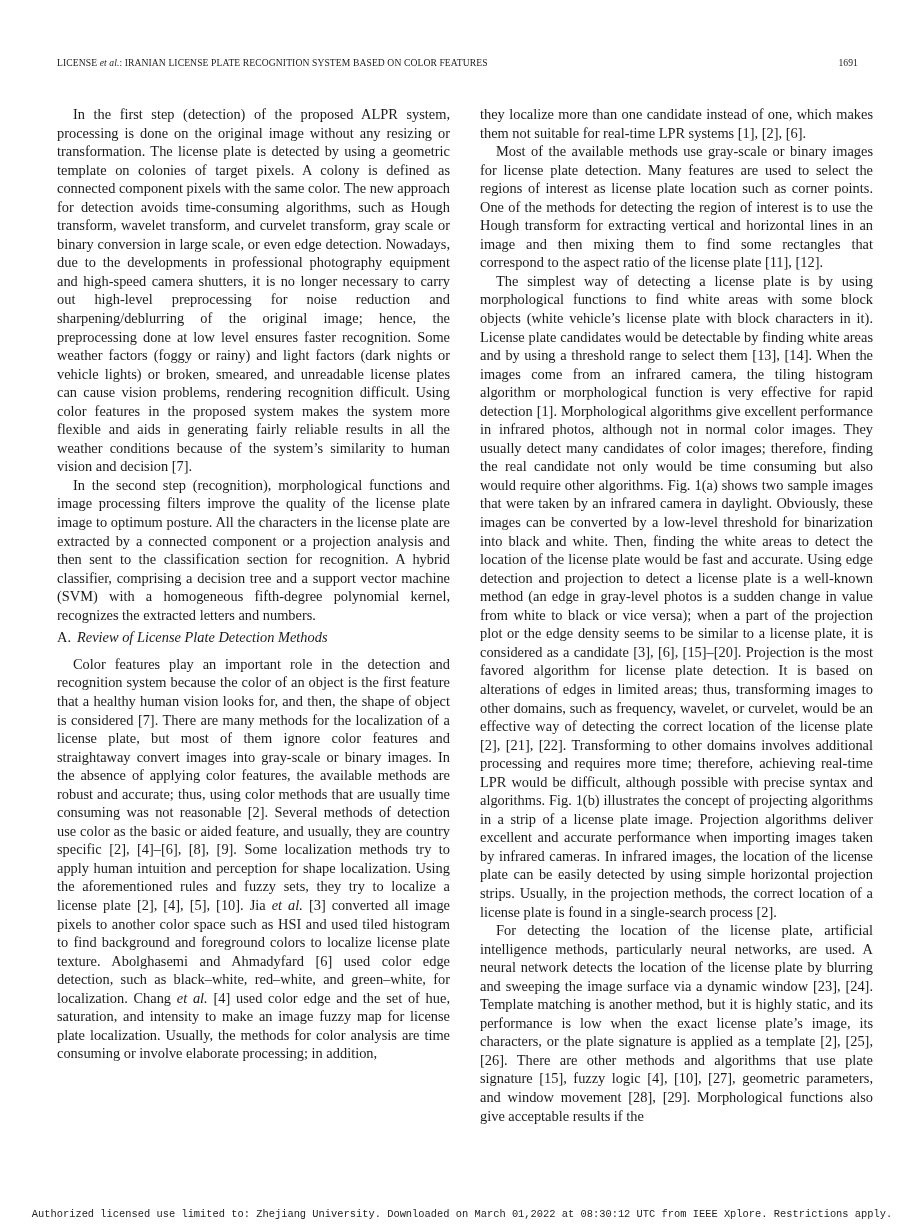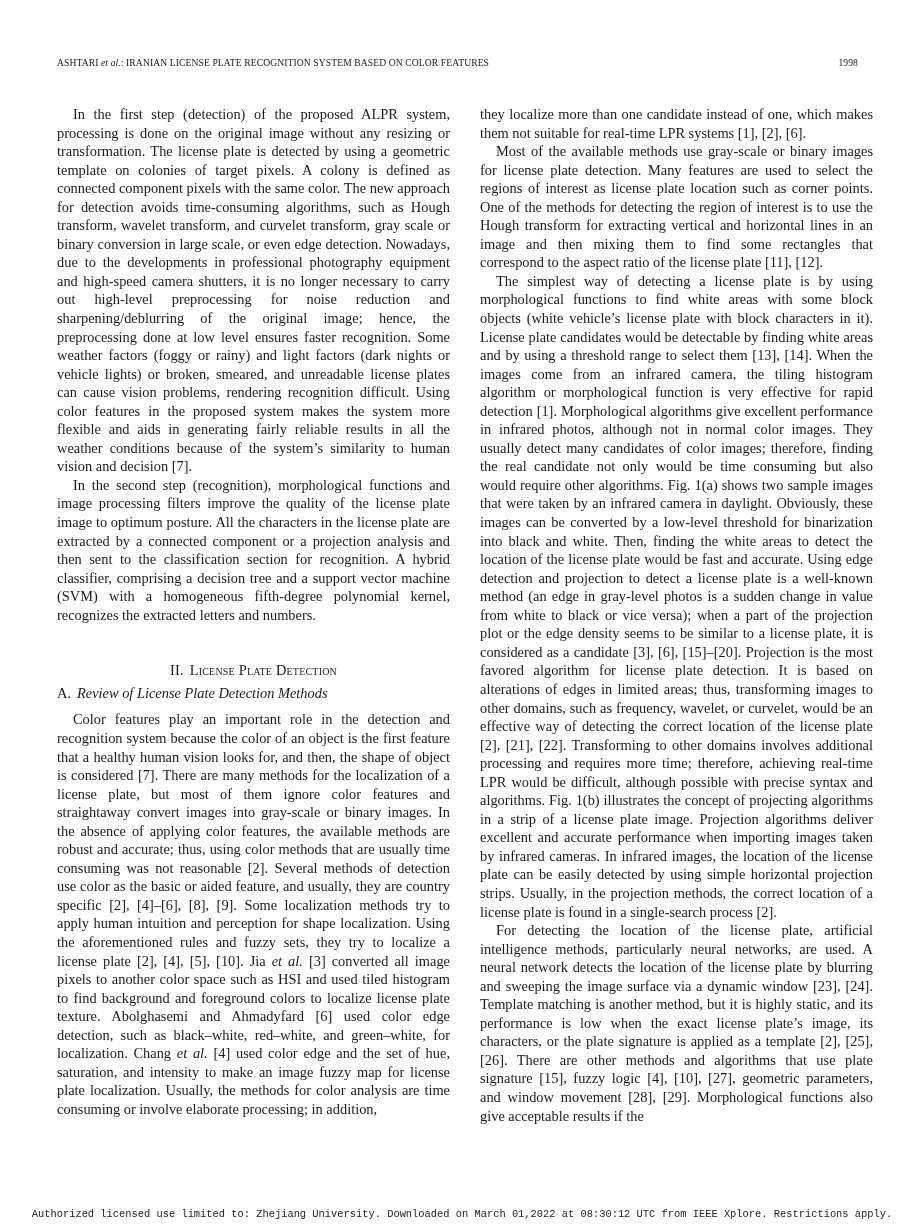--- a/index.html
+++ b/index.html
@@ -36,30 +36,27 @@
       position: absolute; top: 1208px; left: 0; width: 924px; text-align: center;
       font-family: Liberation Mono, monospace;
       font-size: 10.4px; color: #222;
     }
     em { font-style: italic; }
   </style>
 </head>
 <body>
 
 <div class="running-head">
-  <span><span>ASHTARI </span><span class="etal">et al.</span><span>: IRANIAN LICENSE PLATE RECOGNITION SYSTEM BASED ON COLOR FEATURES</span></span>
-  <span>1998</span>
+  <span><span>LICENSE </span><span class="etal">et al.</span><span>: IRANIAN LICENSE PLATE RECOGNITION SYSTEM BASED ON COLOR FEATURES</span></span>
+  <span>1691</span>
 </div>
 
 <div class="column col-left">
   <p>In the first step (detection) of the proposed ALPR system, processing is done on the original image without any resizing or transformation. The license plate is detected by using a geometric template on colonies of target pixels. A colony is defined as connected component pixels with the same color. The new approach for detection avoids time-consuming al­gorithms, such as Hough transform, wavelet transform, and curvelet transform, gray scale or binary conversion in large scale, or even edge detection. Nowadays, due to the develop­ments in professional photography equipment and high-speed camera shutters, it is no longer necessary to carry out high-level preprocessing for noise reduction and sharpening/deblurring of the original image; hence, the preprocessing done at low level ensures faster recognition. Some weather factors (foggy or rainy) and light factors (dark nights or vehicle lights) or broken, smeared, and unreadable license plates can cause vision problems, rendering recognition difficult. Using color features in the proposed system makes the system more flexible and aids in generating fairly reliable results in all the weather condi­tions because of the system’s similarity to human vision and decision [7].</p>
   <p>In the second step (recognition), morphological functions and image processing filters improve the quality of the license plate image to optimum posture. All the characters in the license plate are extracted by a connected component or a projection analysis and then sent to the classification section for recognition. A hybrid classifier, comprising a decision tree and a support vector machine (SVM) with a homogeneous fifth-degree polynomial kernel, recognizes the extracted letters and numbers.</p>
-  <div class="section-head">
-    <span class="num">II.</span><span>License Plate Detection</span>
-  </div>
   <div class="subsection-head">
     <span class="num">A.</span><span>Review of License Plate Detection Methods</span>
   </div>
   <p><span>Color features play an important role in the detection and recognition system because the color of an object is the first feature that a healthy human vision looks for, and then, the shape of object is considered [7]. There are many methods for the localization of a license plate, but most of them ignore color features and straightaway convert images into gray-scale or binary images. In the absence of applying color features, the available methods are robust and accurate; thus, using color methods that are usually time consuming was not reasonable [2]. Several methods of detection use color as the basic or aided feature, and usually, they are country specific [2], [4]–[6], [8], [9]. Some localization methods try to apply human intuition and perception for shape localization. Using the aforementioned rules and fuzzy sets, they try to localize a license plate [2], [4], [5], [10]. Jia </span><em>et al.</em><span> [3] converted all image pixels to another color space such as HSI and used tiled histogram to find back­ground and foreground colors to localize license plate texture. Abolghasemi and Ahmadyfard [6] used color edge detection, such as black–white, red–white, and green–white, for local­ization. Chang </span><em>et al.</em><span> [4] used color edge and the set of hue, saturation, and intensity to make an image fuzzy map for license plate localization. Usually, the methods for color analysis are time consuming or involve elaborate processing; in addition,</span></p>
 </div>
 
 <div class="column col-right">
   <p class="cont">they localize more than one candidate instead of one, which makes them not suitable for real-time LPR systems [1], [2], [6].</p>
   <p>Most of the available methods use gray-scale or binary images for license plate detection. Many features are used to select the regions of interest as license plate location such as corner points. One of the methods for detecting the region of interest is to use the Hough transform for extracting vertical and horizontal lines in an image and then mixing them to find some rectangles that correspond to the aspect ratio of the license plate [11], [12].</p>
   <p>The simplest way of detecting a license plate is by using morphological functions to find white areas with some block objects (white vehicle’s license plate with block characters in it). License plate candidates would be detectable by finding white areas and by using a threshold range to select them [13], [14]. When the images come from an infrared camera, the tiling histogram algorithm or morphological function is very effective for rapid detection [1]. Morphological algorithms give excellent performance in infrared photos, although not in normal color images. They usually detect many candidates of color images; therefore, finding the real candidate not only would be time consuming but also would require other algorithms. Fig. 1(a) shows two sample images that were taken by an infrared camera in daylight. Obviously, these images can be converted by a low-level threshold for binarization into black and white. Then, finding the white areas to detect the location of the license plate would be fast and accurate. Using edge detection and projection to detect a license plate is a well-known method (an edge in gray-level photos is a sudden change in value from white to black or vice versa); when a part of the projection plot or the edge density seems to be similar to a license plate, it is considered as a candidate [3], [6], [15]–[20]. Projection is the most favored algorithm for license plate detection. It is based on alterations of edges in limited areas; thus, transform­ing images to other domains, such as frequency, wavelet, or curvelet, would be an effective way of detecting the correct location of the license plate [2], [21], [22]. Transforming to other domains involves additional processing and requires more time; therefore, achieving real-time LPR would be difficult, although possible with precise syntax and algorithms. Fig. 1(b) illustrates the concept of projecting algorithms in a strip of a license plate image. Projection algorithms deliver excellent and accurate performance when importing images taken by infrared cameras. In infrared images, the location of the license plate can be easily detected by using simple horizontal projection strips. Usually, in the projection methods, the correct location of a license plate is found in a single-search process [2].</p>

